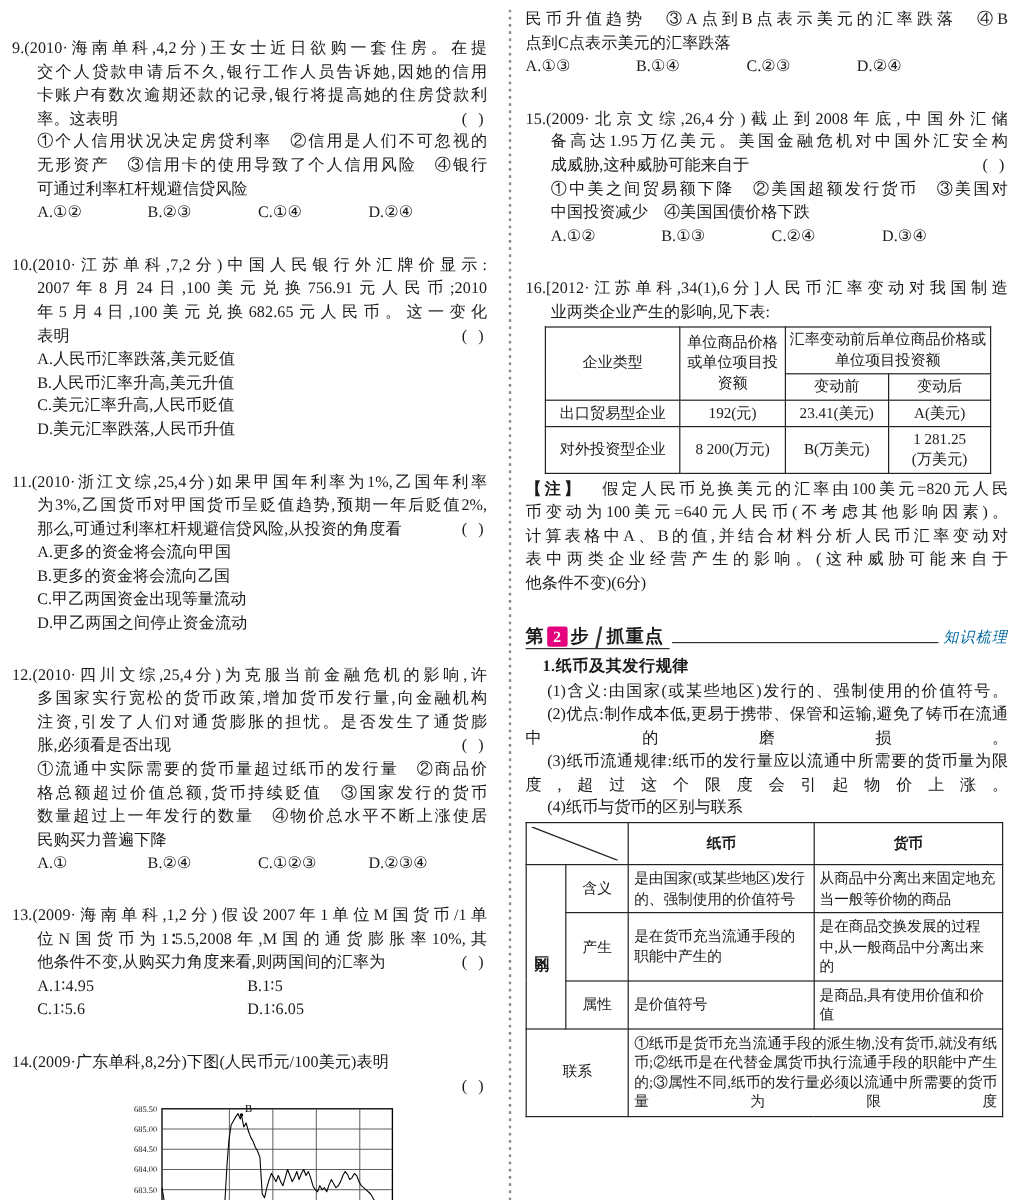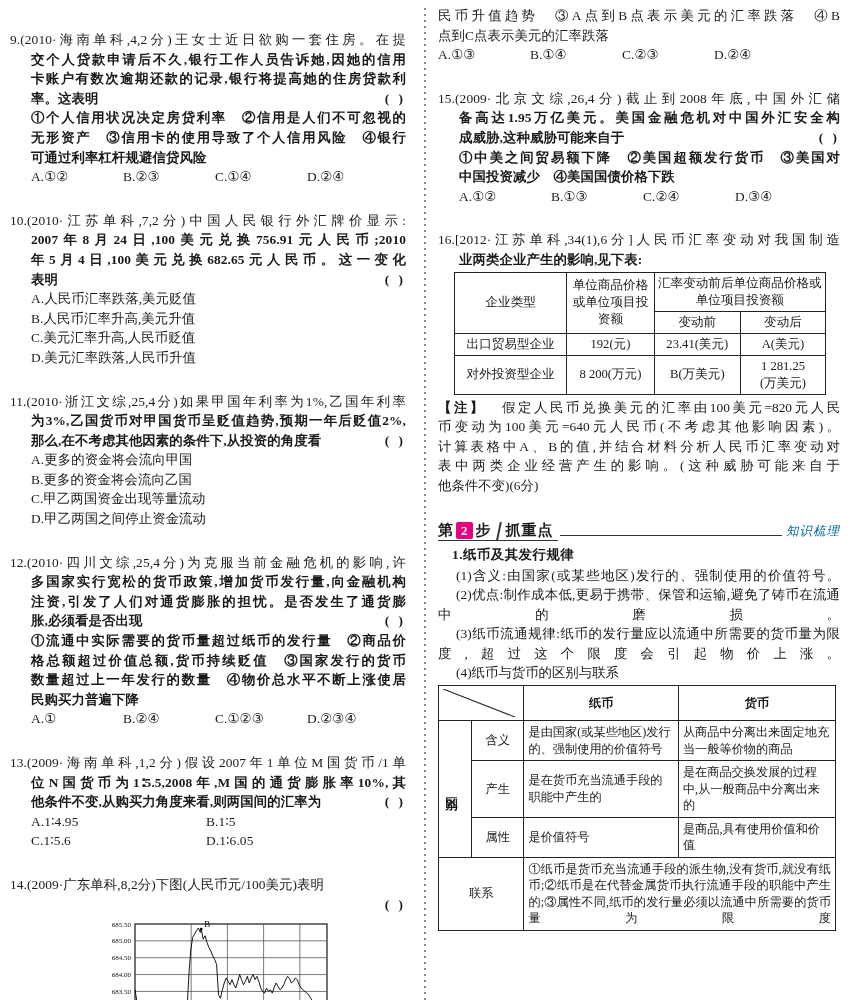--- a/index.html
+++ b/index.html
@@ -44,21 +44,21 @@
     margin:0 0 1px 0;
     font-size:13.4px;
     line-height:19.6px;
     letter-spacing:0.1px;
   }
   .q-body{
     padding-left:21px;
     text-indent:-21px;
     margin-top:24px;
   }
-  .q-cont{padding-left:21px;font-weight:bold;}
+  .q-cont{padding-left:21px;}
   .paren{float:right;letter-spacing:3px;}
   .opts{
     padding-left:21px;
     display:flex;
     font-size:13.4px;
     line-height:19.6px;
   }
   .opts span{display:inline-block;}
   .opt-4 span{width:92px;}
   .opt-2 span{width:175px;}
@@ -219,21 +219,21 @@
         <div>A.人民币汇率跌落,美元贬值</div>
         <div>B.人民币汇率升高,美元升值</div>
         <div>C.美元汇率升高,人民币贬值</div>
         <div>D.美元汇率跌落,人民币升值</div>
       </div>
     </div>
 
     <div class="q">
       <div class="q-body justify"><span>11.(2010·浙江文综,25,4分)如果甲国年利率为1%,乙国年利率</span></div>
       <div class="q-cont justify"><span>为3%,乙国货币对甲国货币呈贬值趋势,预期一年后贬值2%,</span></div>
-      <div class="q-cont"><span>那么,在不考虑其他因素的条件下,从投资的角度看</span><span class="paren">(    )</span></div>
+      <div class="q-cont"><span>那么,可通过利率杠杆规避信贷风险,从投资的角度看</span><span class="paren">(    )</span></div>
       <div class="opt-stack">
         <div>A.更多的资金将会流向甲国</div>
         <div>B.更多的资金将会流向乙国</div>
         <div>C.甲乙两国资金出现等量流动</div>
         <div>D.甲乙两国之间停止资金流动</div>
       </div>
     </div>
 
     <div class="q">
       <div class="q-body justify"><span>12.(2010·四川文综,25,4分)为克服当前金融危机的影响,许</span></div>

